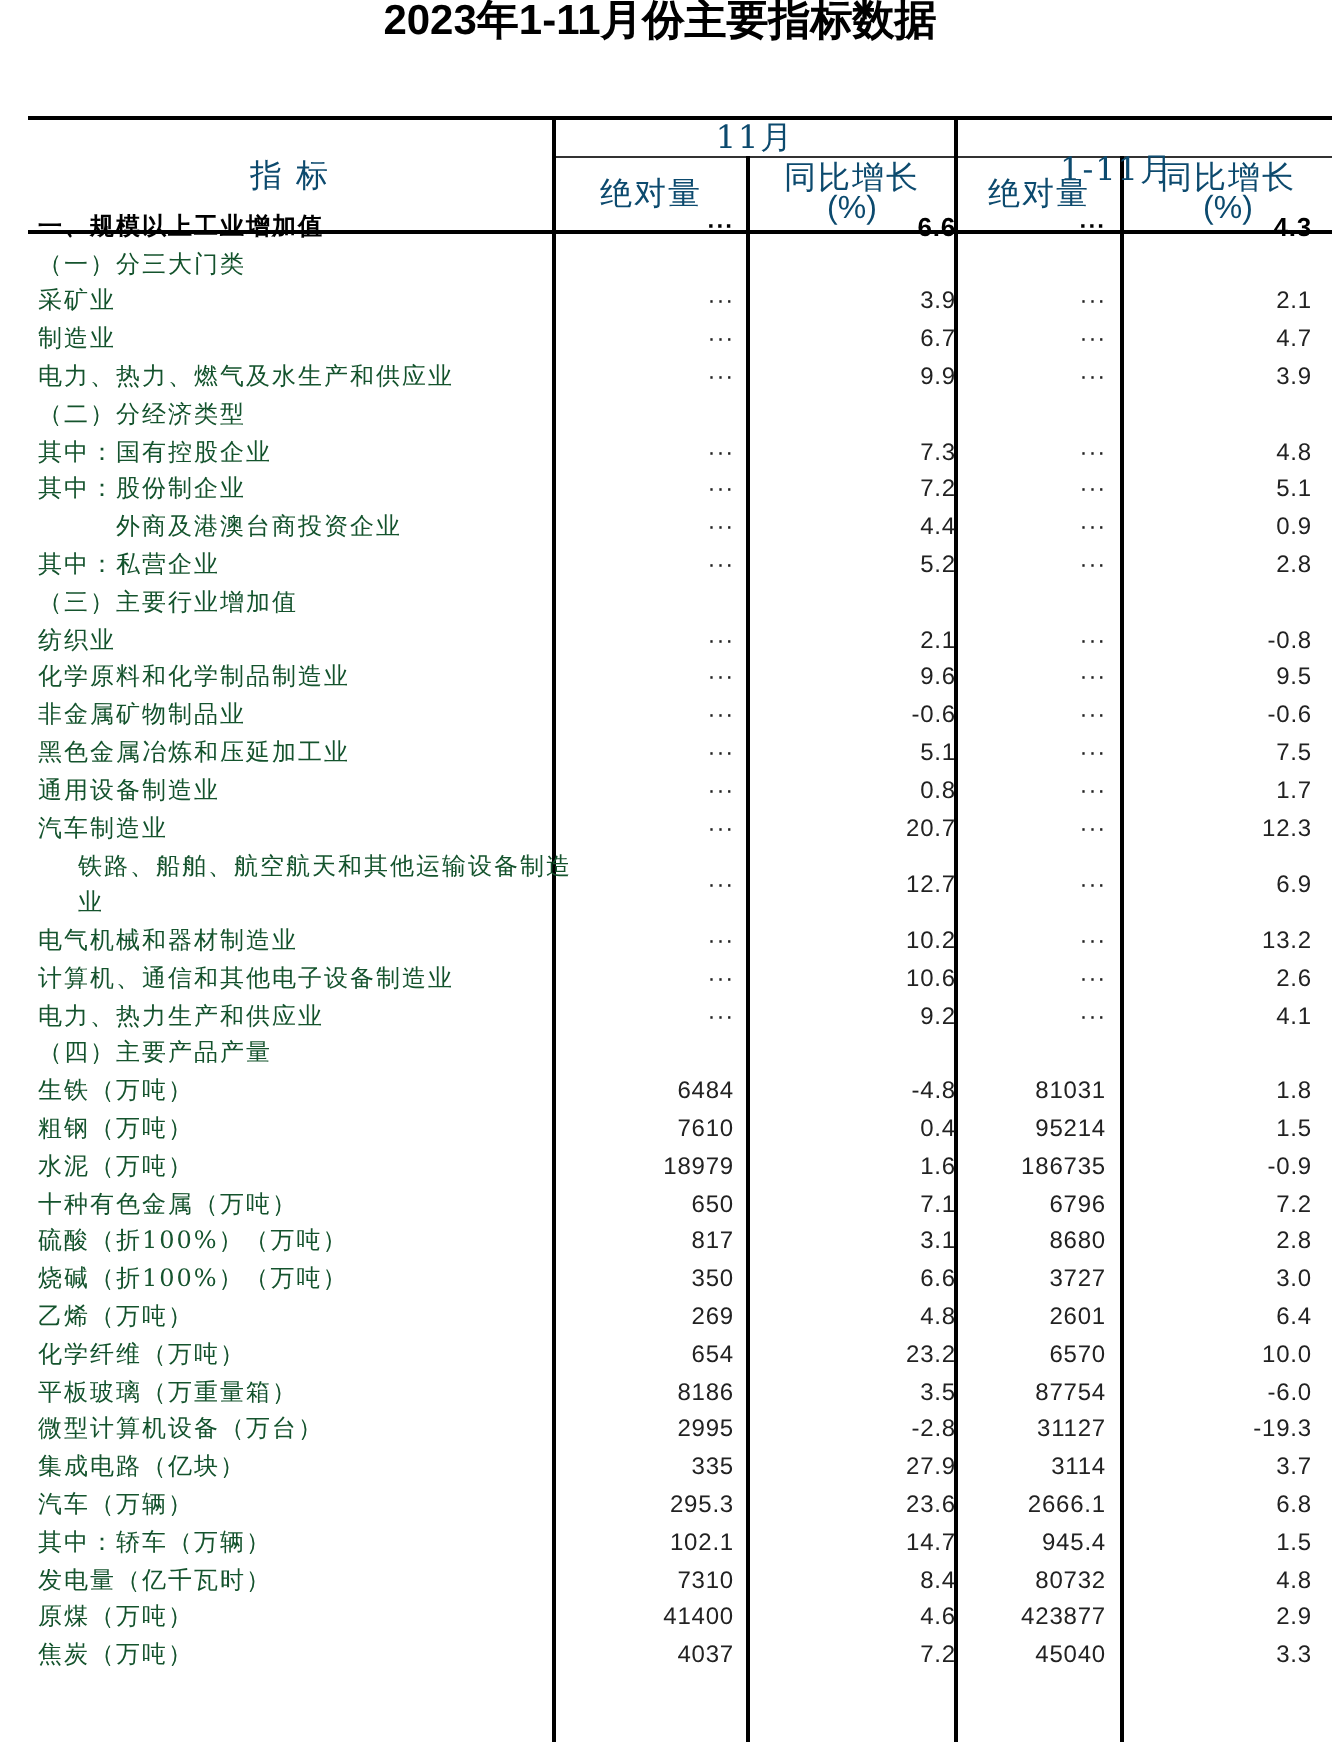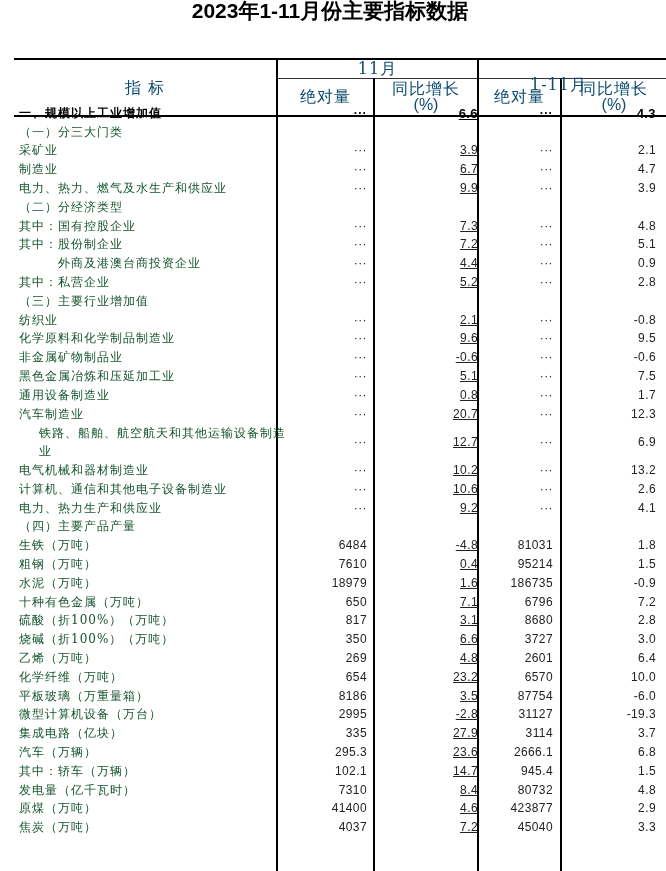--- a/index.html
+++ b/index.html
@@ -33,21 +33,21 @@
     overflow: hidden;
   }
   .row.tall .lbl { white-space: normal; word-break: break-all; width: 250px; line-height: 18px; margin-left: 20px; }
   .lbl.indent { padding-left: 44px; }
   .v {
     text-align: right;
     font-family: "Liberation Sans", "DejaVu Sans", sans-serif;
     color: #222; letter-spacing: 0.4px;
   }
   .v1 { padding-right: 7px; }
-  .v2 { padding-right: 0; text-decoration: underline; }
+  .v2 { padding-right: 0; }
   .v3 { padding-right: 8px; }
   .v4 { padding-right: 11px; }
   .row.bold .lbl, .row.bold .v { font-weight: bold; color: #000; }
   .row.bold .v2, .row.bold .v4 { font-size: 13px; }
 </style>
 </head>
 <body>
 
 <div class="page">
   <div class="title">2023年1-11月份主要指标数据</div>

